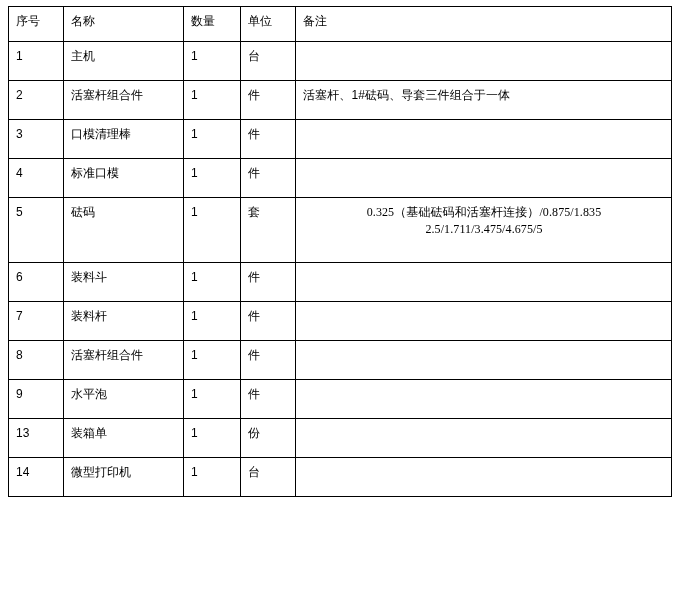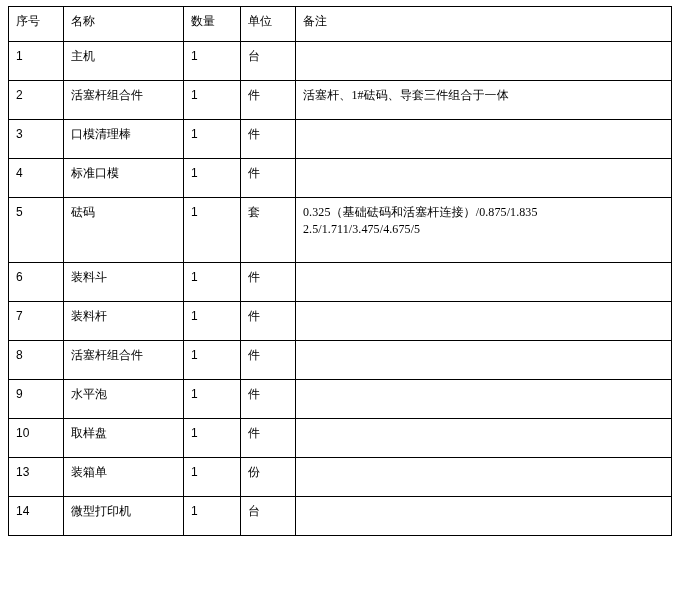--- a/index.html
+++ b/index.html
@@ -48,28 +48,29 @@
   }
   table.packing-table thead th {
     height: 22px;
   }
   td.cell-note {
     font-family: "Liberation Serif", "DejaVu Serif", serif;
     font-size: 12px;
     letter-spacing: 0.1px;
   }
   td.cell-note.cjk {
-    font-family: Liberation Serif, serif;
+    font-family: Liberation Sans, sans-serif;
   }
   tr.tall td {
     height: 52px;
   }
   .note-line {
     display: block;
     white-space: nowrap;
+    text-align: center;
   }
 </style>
 </head>
 <body>
 
 <div class="page">
   <table class="packing-table">
     <colgroup>
       <col class="c-seq">
         <col class="c-name">
@@ -147,27 +148,20 @@
         <td class="cell-note cjk"></td>
       </tr>
       <tr>
         <td>9</td>
         <td>水平泡</td>
         <td>1</td>
         <td>件</td>
         <td class="cell-note cjk"></td>
       </tr>
       <tr>
-        <td>10</td>
-        <td>取样盘</td>
-        <td>1</td>
-        <td>件</td>
-        <td class="cell-note cjk"></td>
-      </tr>
-      <tr>
         <td>13</td>
         <td>装箱单</td>
         <td>1</td>
         <td>份</td>
         <td class="cell-note cjk"></td>
       </tr>
       <tr>
         <td>14</td>
         <td>微型打印机</td>
         <td>1</td>

